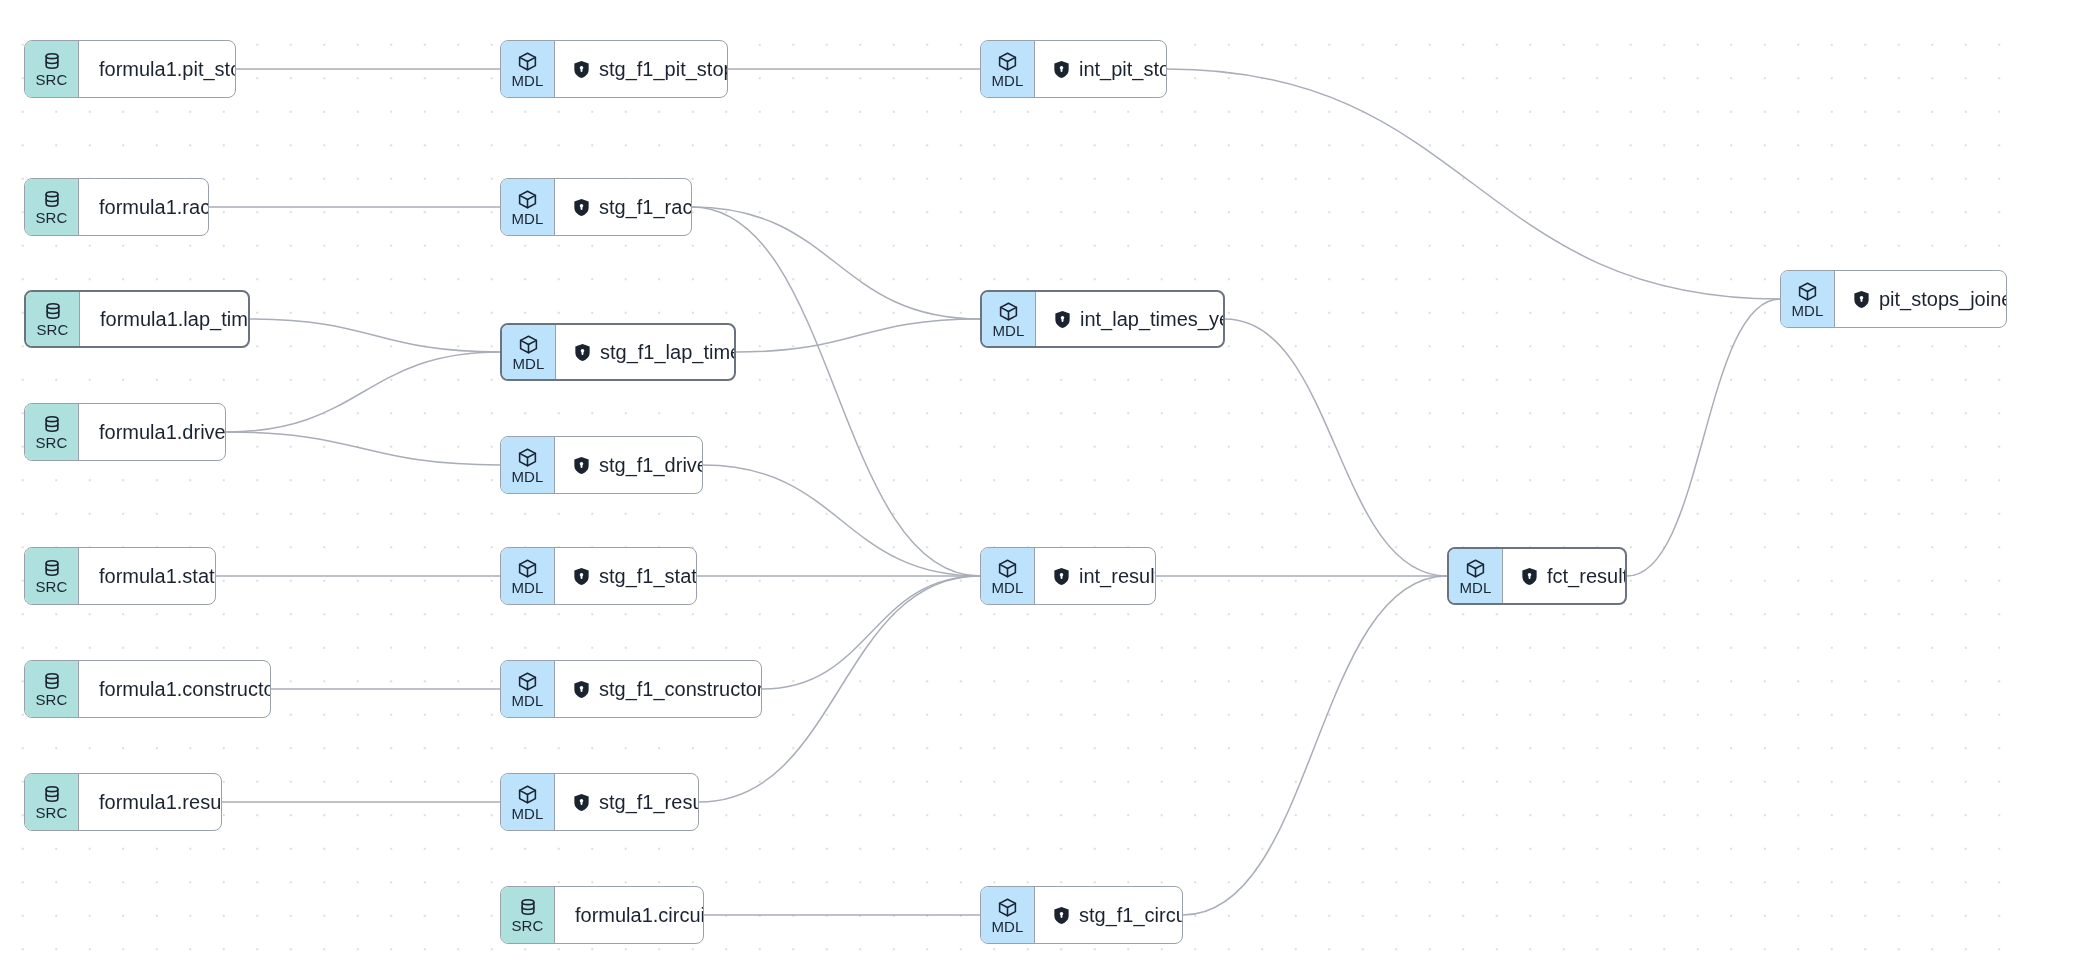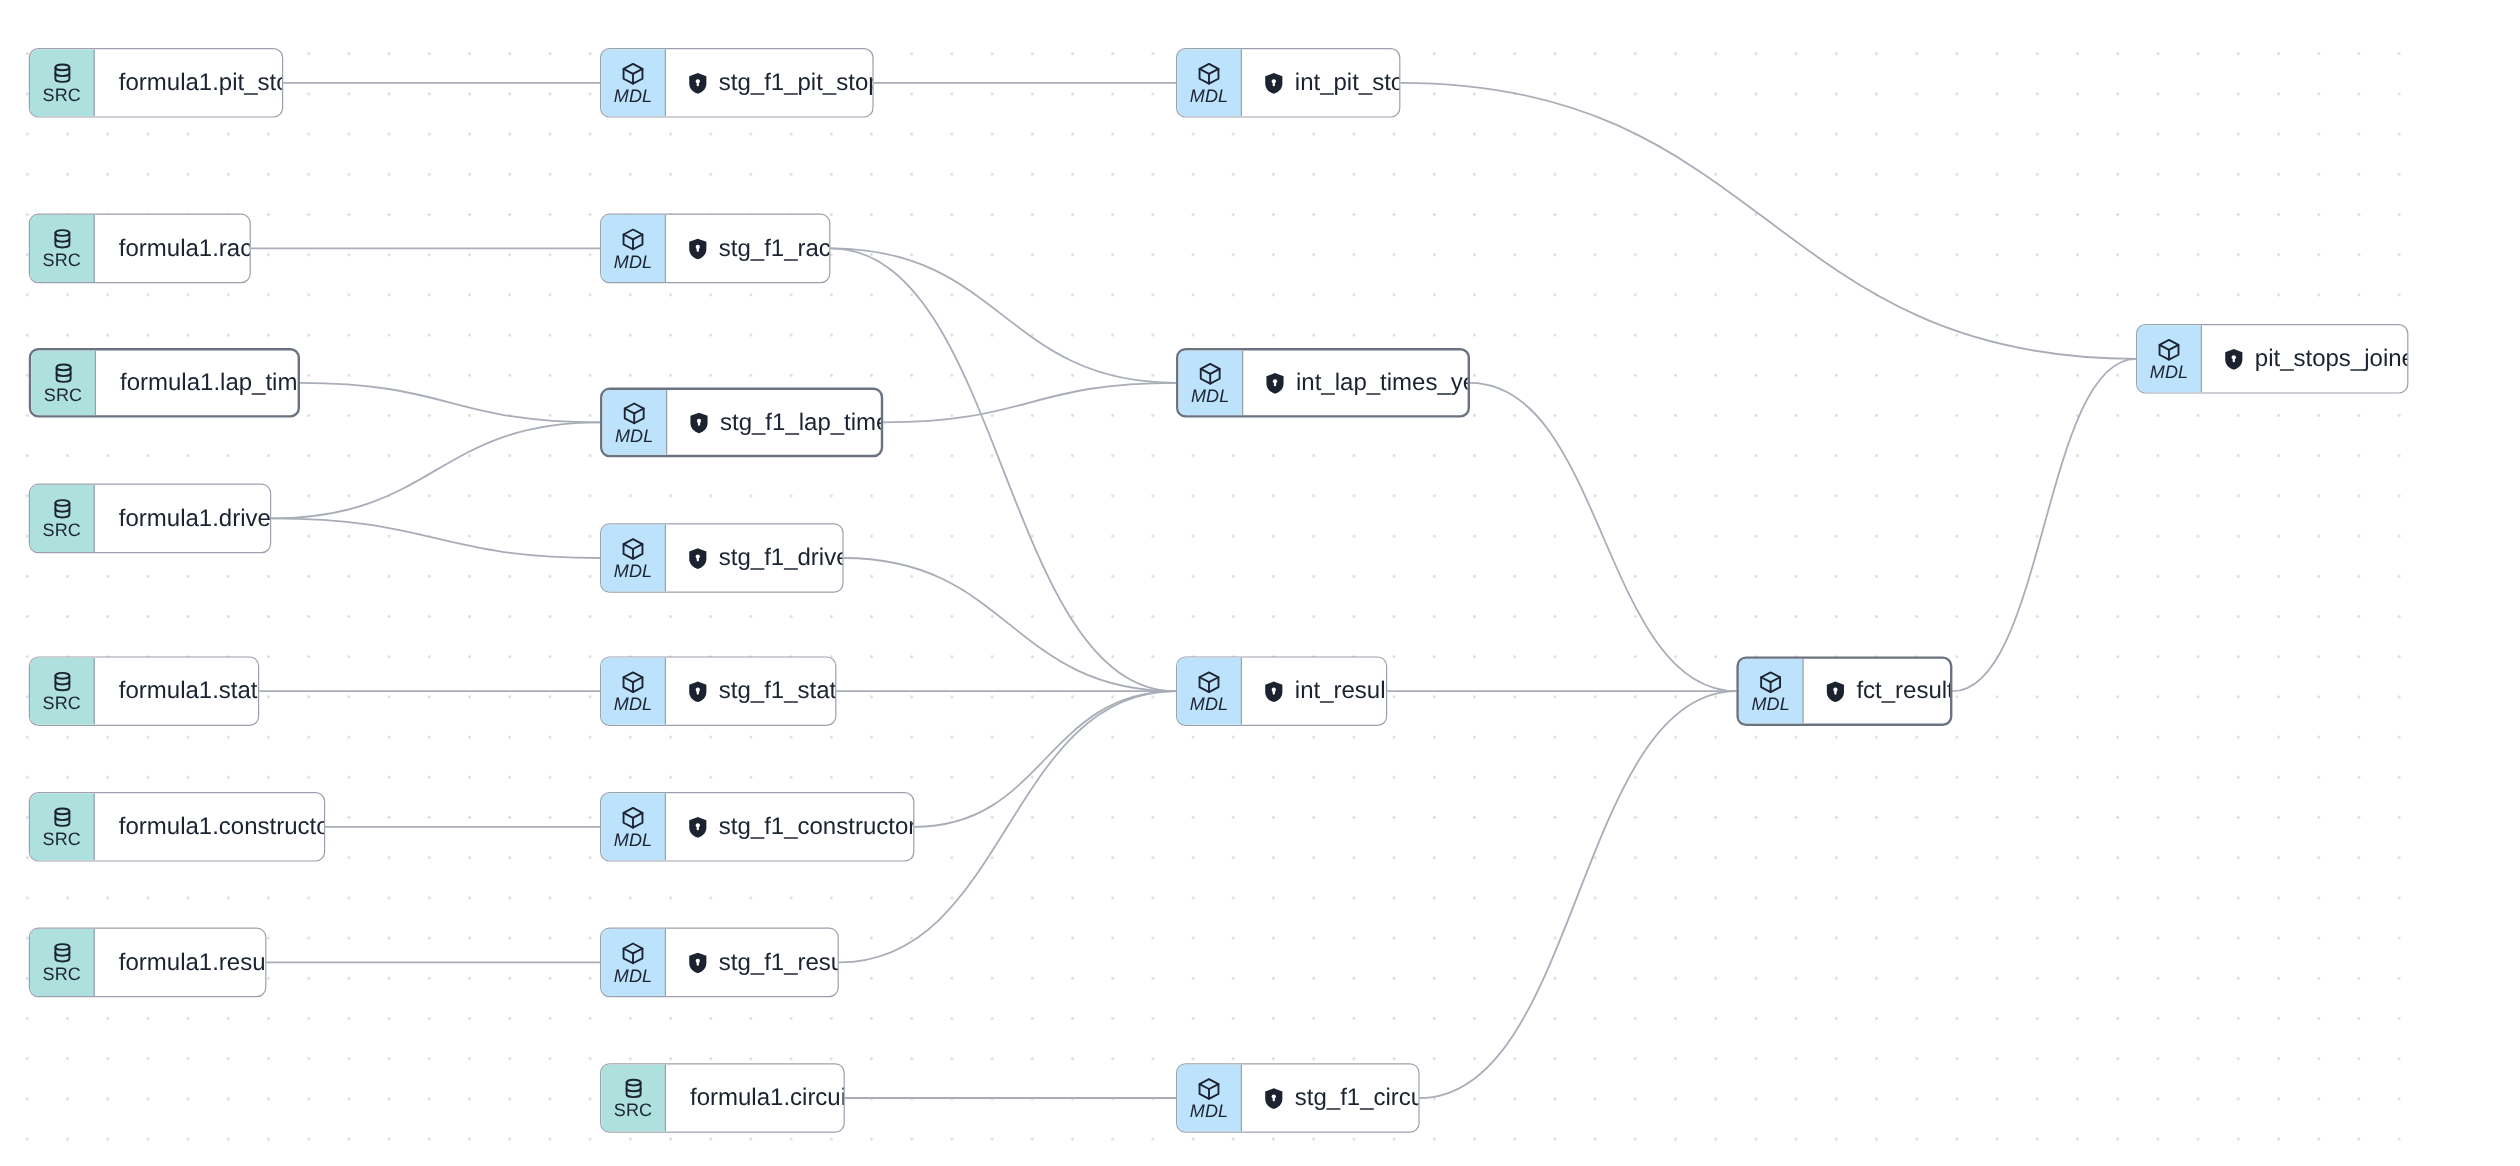--- a/index.html
+++ b/index.html
@@ -39,21 +39,21 @@
     flex:0 0 54px;
     display:flex;
     flex-direction:column;
     align-items:center;
     justify-content:center;
     gap:1px;
     border-right:1.6px solid #9aa0ac;
     box-sizing:border-box;
   }
   .badge.src{background:#aee1dd;}
-  .badge.mdl{background:#bce3fb;font-style:italic;}
+  .badge.mdl{background:#bce3fb;}
   .badge svg{display:block;}
   .badge .btxt{
     font-size:15px;
     line-height:15px;
     color:#1c2433;
     letter-spacing:.1px;
     font-family:"Liberation Sans", sans-serif;
   }
   .body{
     flex:1 1 auto;

